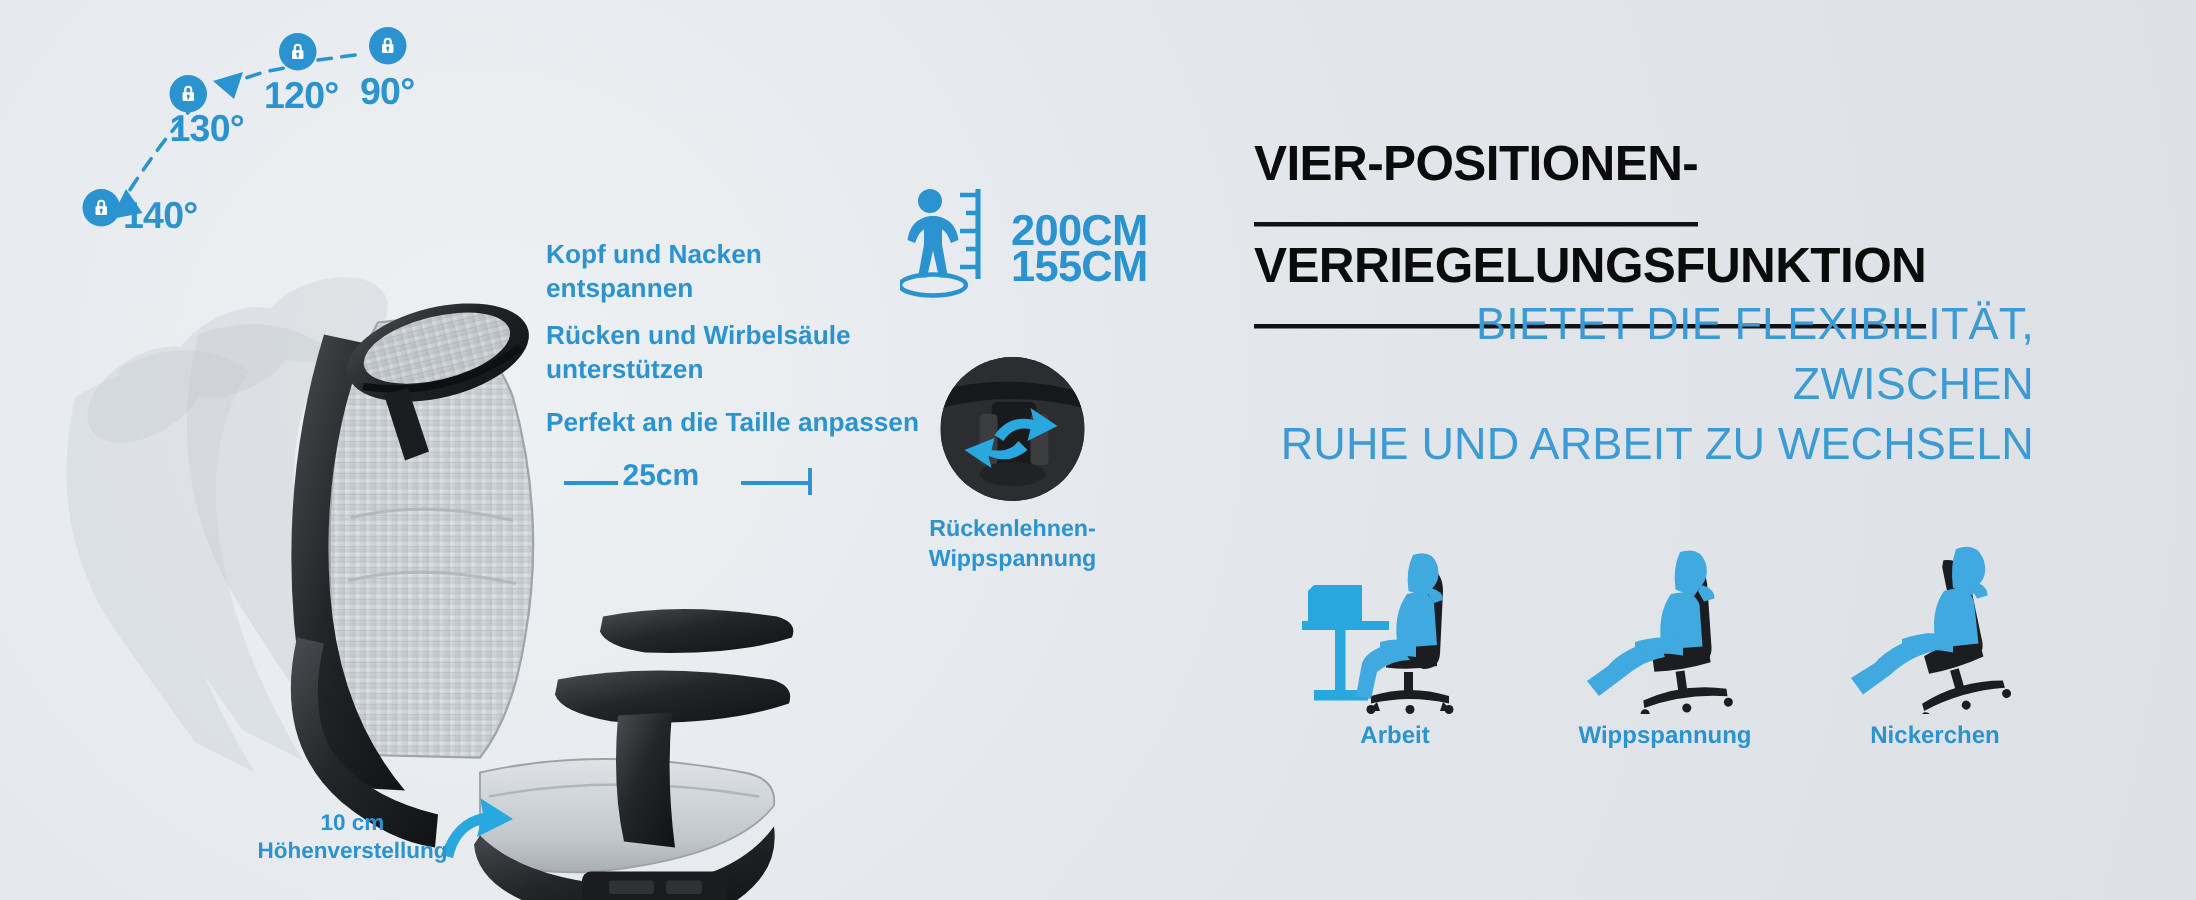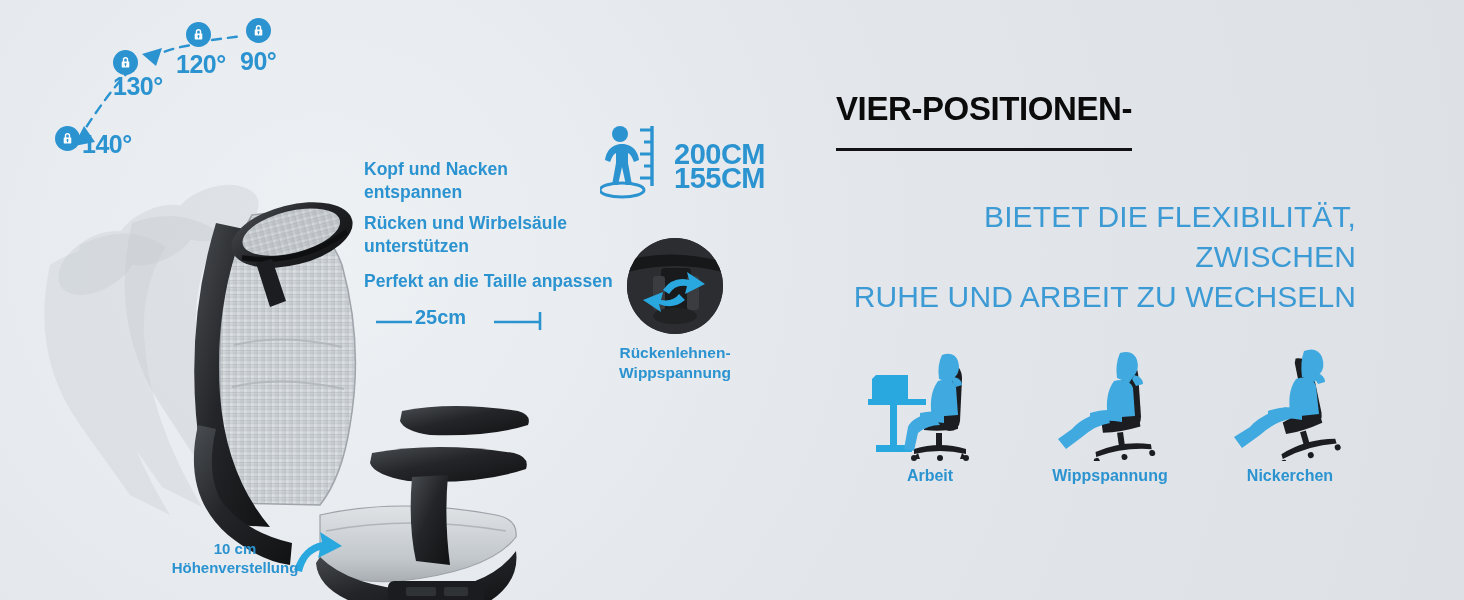--- a/index.html
+++ b/index.html
@@ -83,21 +83,21 @@
     border-bottom:3px solid #121214;
   }
   #headline-row2 { margin-top:5px; }
   #subheadline {
     position:absolute; left:836px; top:197px; width:520px;
     color:#3c9ad4; font-size:30px; line-height:1.33;
     letter-spacing:0.1px; white-space:pre-line;text-align:right;
   }
 
   
-  #postures { position:absolute; left:840px; top:341px; width:540px; height:165px; display:flex; }
+  #postures { position:absolute; left:840px; top:356px; width:540px; height:165px; display:flex; }
   .posture { flex:1; text-align:center; position:relative; }
   .posture svg { display:block; margin:0 auto; }
   .posture-label {
     margin-top:6px; color:#2b93d0; font-weight:bold; font-size:16px;
     white-space:nowrap;
   }
 </style>
 </head>
 <body>
 
@@ -307,20 +307,21 @@
         <path d="M58 62 Q46 72 32 66 L34 74 L16 62 L36 54 L34 62 Q46 64 52 56Z" fill="#29a8e0"></path>
       </svg>
     </div>
     <div class="inset-caption">Rückenlehnen-
 Wippspannung</div>
   </div>
 
 
   <div id="headline">
     <div><span class="headline-line">VIER-POSITIONEN-</span></div>
+    <div id="headline-row2"><span class="headline-line">VERRIEGELUNGSFUNKTION</span></div>
   </div>
   <div id="subheadline">BIETET DIE FLEXIBILITÄT, ZWISCHEN
 RUHE UND ARBEIT ZU WECHSELN</div>
 
   <div id="postures">
 
     <div class="posture">
       <svg width="125" height="120" viewBox="0 0 125 120">
 
         <g fill="#29a8e0">

